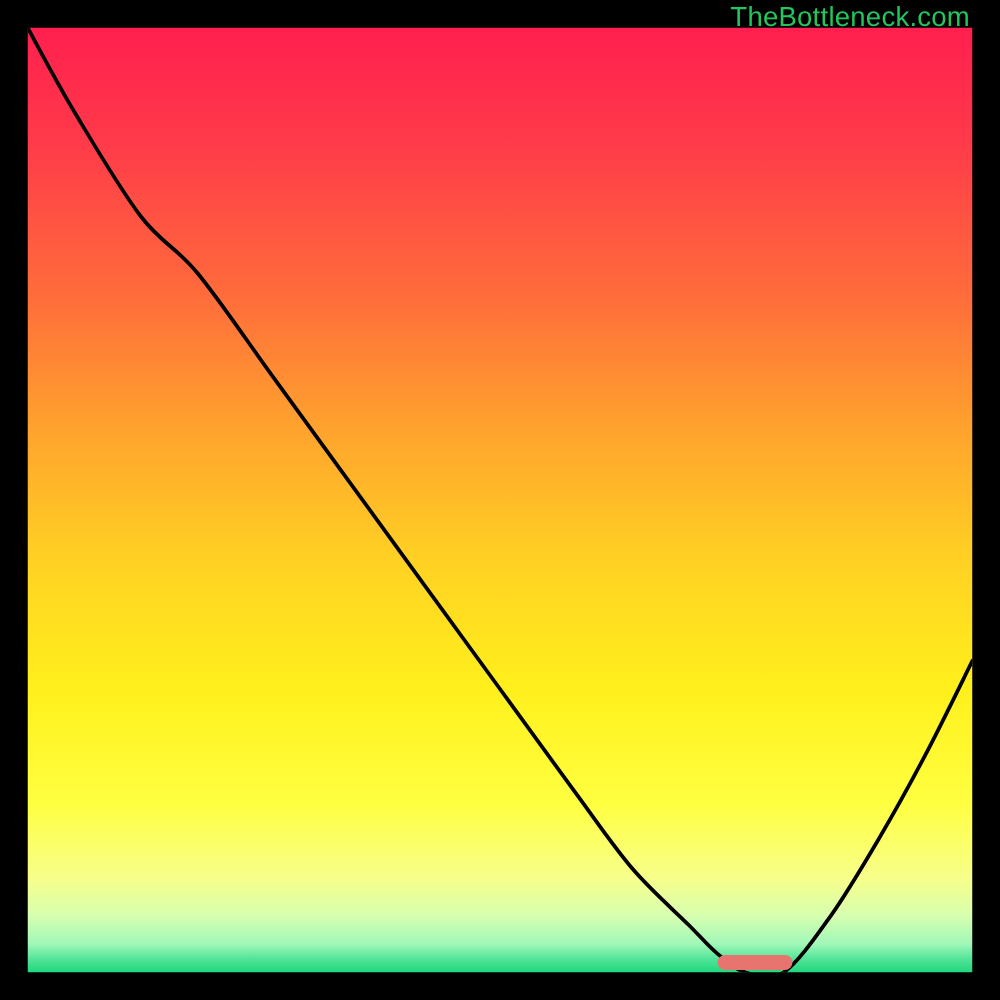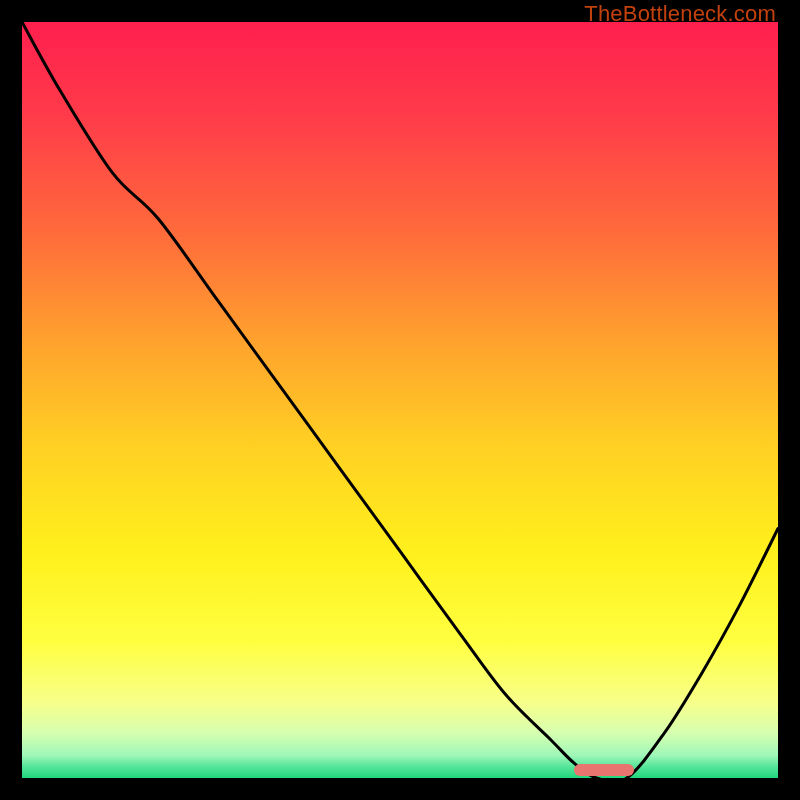--- a/index.html
+++ b/index.html
@@ -23,21 +23,21 @@
     position: absolute;
     left: 0;
     top: 0;
     width: 756px;
     height: 756px;
   }
   .watermark {
     position: absolute;
     top: 1px;
     right: 24px;
-    color: #c2410c;
+    color: #22c55e;
     font-size: 22px;
     font-weight: 500;
     letter-spacing: 0.2px;
   }
   svg.curve {
     position: absolute;
     left: 0;
     top: 0;
     width: 756px;
     height: 756px;

